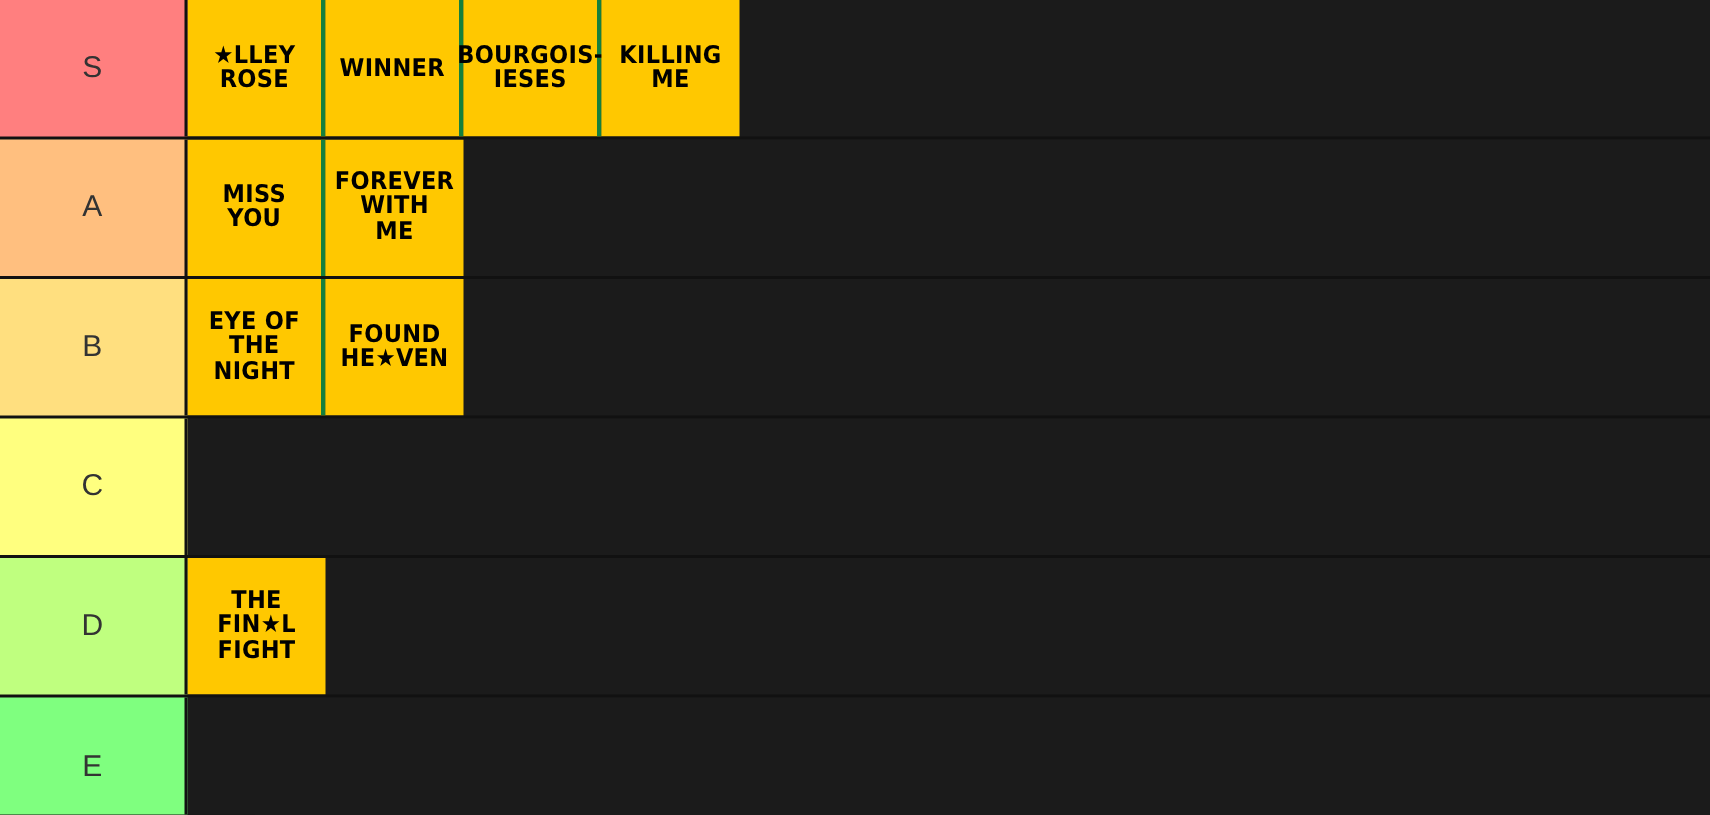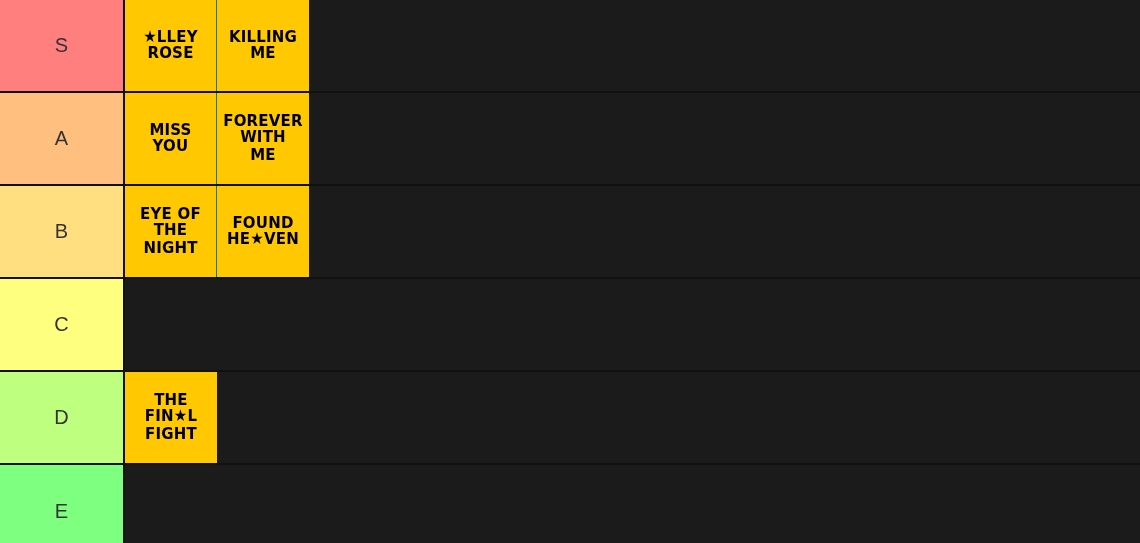--- a/index.html
+++ b/index.html
@@ -73,21 +73,21 @@
     display:flex;
     align-items:stretch;
     min-width:0;
     overflow:hidden;
   }
 
   .tile {
     flex:0 0 92px;
     width:92px;
     background:#FFC800;
-    border-right:1px solid #15803d;
+    border-right:3px solid #15803d;
     display:flex;
     align-items:center;
     justify-content:center;
     overflow:visible;
     position:relative;
   }
   .tile:last-child { border-right:none; }
 
   .tile-label {
     color:#000;
@@ -133,20 +133,31 @@
   <div class="tier-list">
       <div class="tier-row">
         <div class="tier-label" style="background: rgb(255, 127, 127);">S</div>
         <div class="tier-items">
           <div class="tile" title="ALLEY ROSE">
             <div class="tile-label">
               <div><span class="st">★</span>LLEY</div>
               <div>ROSE</div>
             </div>
           </div>
+          <div class="tile" title="WINNER">
+            <div class="tile-label">
+              <div>WINNER</div>
+            </div>
+          </div>
+          <div class="tile" title="BOURGOIS-IESES">
+            <div class="tile-label">
+              <div>BOURGOIS-</div>
+              <div>IESES</div>
+            </div>
+          </div>
           <div class="tile" title="KILLING ME">
             <div class="tile-label">
               <div>KILLING</div>
               <div>ME</div>
             </div>
           </div>
         </div>
       </div>
       <div class="tier-row">
         <div class="tier-label" style="background: rgb(255, 191, 127);">A</div>

